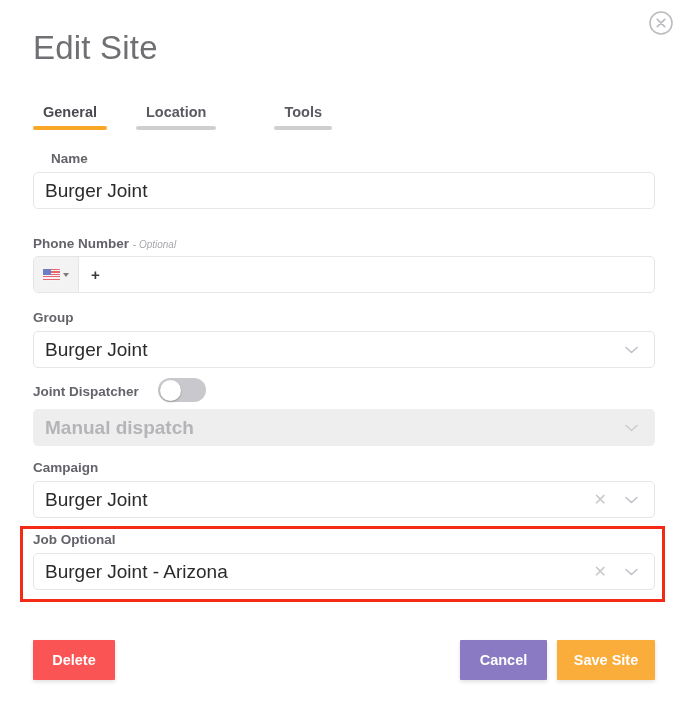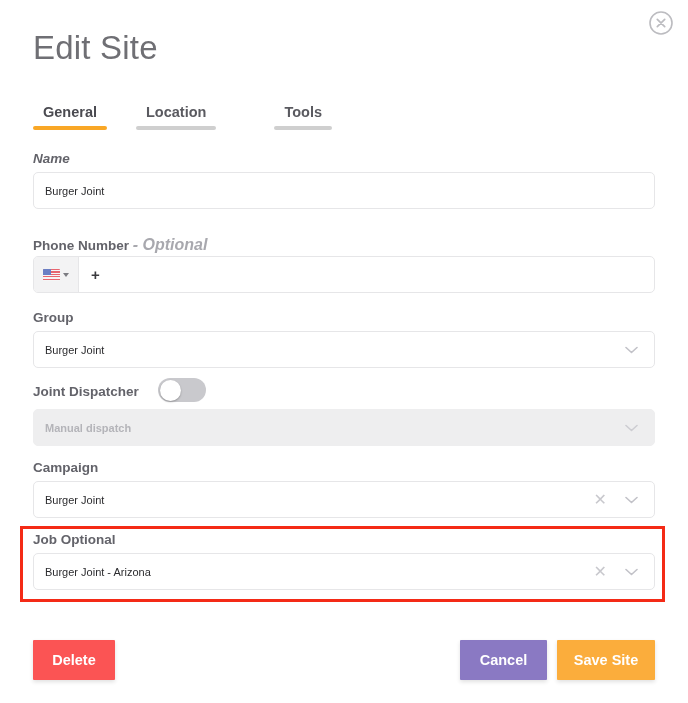--- a/index.html
+++ b/index.html
@@ -84,40 +84,40 @@
 
   
   .field-label {
     position: absolute;
     font-size: 13.5px;
     font-weight: bold;
     color: #63636a;
     white-space: nowrap;
   }
   .optional {
-    font-weight: bold;
+    font-weight: normal;
     font-style: italic;
     color: #a8a8ae;
-    font-size: 16px;
+    font-size: 10px;
   }
 
   .input-box {
     position: absolute;
     left: 33px;
     width: 622px;
     height: 37px;
     box-sizing: border-box;
     background: #ffffff;
     border: 1px solid #e6e6e8;
     border-radius: 5px;
     display: flex;
     align-items: center;
   }
   .input-text {
-    font-size: 11px;
+    font-size: 19px;
     color: #2b2b2e;
     padding-left: 11px;
     flex: 1;
     white-space: nowrap;
     overflow: hidden;
   }
   .input-box.disabled {
     background: #eeeeef;
     border-color: #eeeeef;
   }
@@ -287,21 +287,21 @@
     </div>
     <div class="tab">
       <div class="tab-underline"></div>
     </div>
     <div class="tab">
       <span class="tab-label">Tools</span>
       <div class="tab-underline"></div>
     </div>
   </div>
 
-  <div class="field-label" style="left:33px; top:151px;font-style:italic;">Name</div>
+  <div class="field-label" style="left:51px; top:151px;">Name</div>
   <div class="input-box" style="top:172px;">
     <span class="input-text">Burger Joint</span>
   </div>
 
   <div class="field-label" style="left:33px; top:236px;">
     <span>Phone Number</span>
     <span class="optional">- Optional</span>
   </div>
   <div class="phone-box" style="top:256px;">
     <div class="flag-select">

